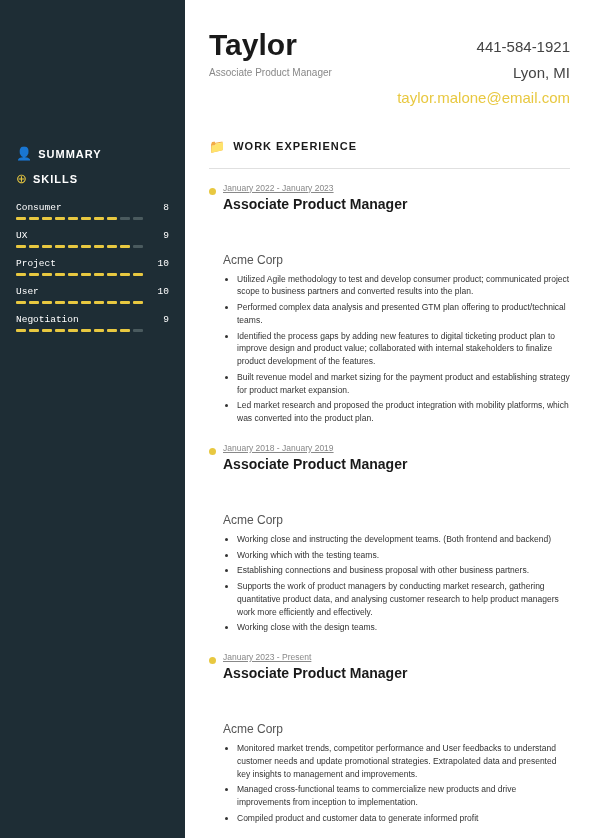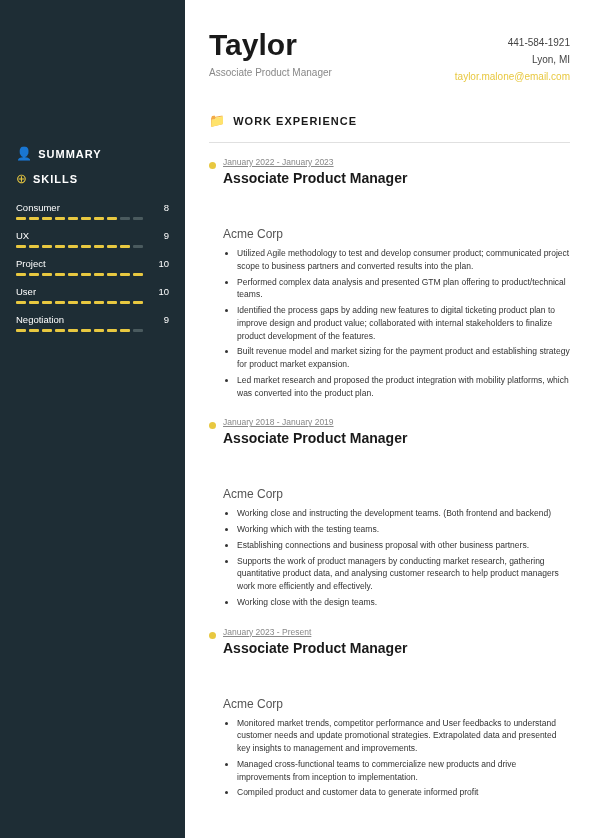--- a/index.html
+++ b/index.html
@@ -54,20 +54,21 @@
       text-align: center;
     }
     .summary-text {
       font-size: 9.5px;
       color: #ccc;
       line-height: 1.5;
       margin-bottom: 20px;
     }
     .skills-section {
       margin-top: 16px;
+      font-family: Liberation Mono, monospace;
     }
     .skill-item {
       margin-bottom: 10px;
     }
     .skill-header {
       display: flex;
       justify-content: space-between;
       align-items: center;
       margin-bottom: 4px;
     }
@@ -112,21 +113,21 @@
       color: #1a1a1a;
       line-height: 1.15;
     }
     .name-block .subtitle {
       font-size: 10px;
       color: #888;
       margin-top: 4px;
     }
     .contact-block {
       text-align: right;
-      font-size: 10px;
+      font-size: 15px;
       color: #444;
       line-height: 1.7;
       margin-top: 6px;
     }
     .contact-block .email {
       color: #e8c840;
     }
     .main-body {
       padding: 14px 24px 24px 24px;
       flex: 1;

